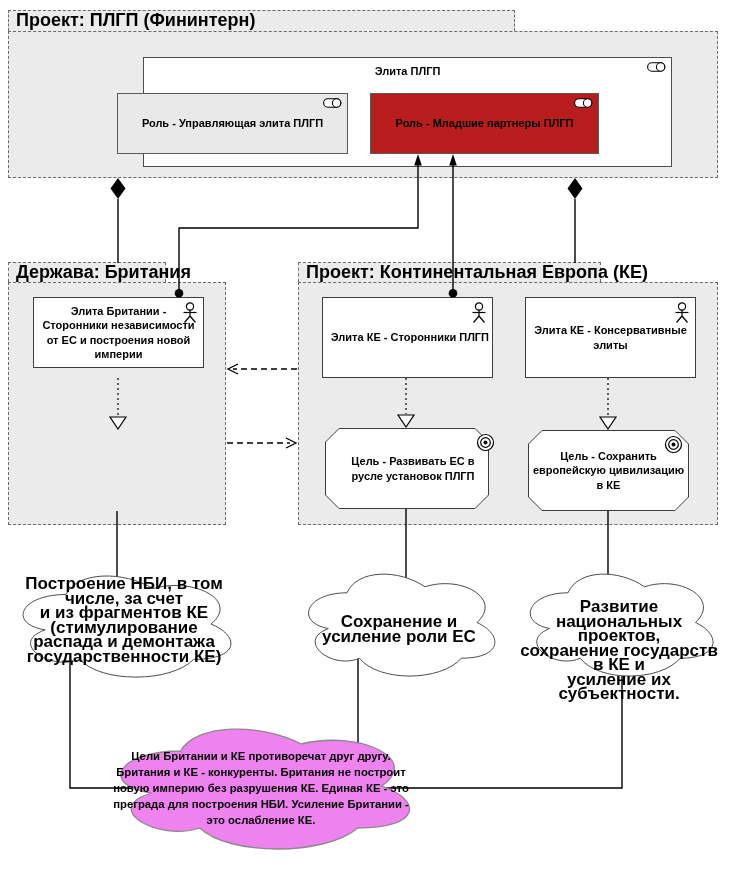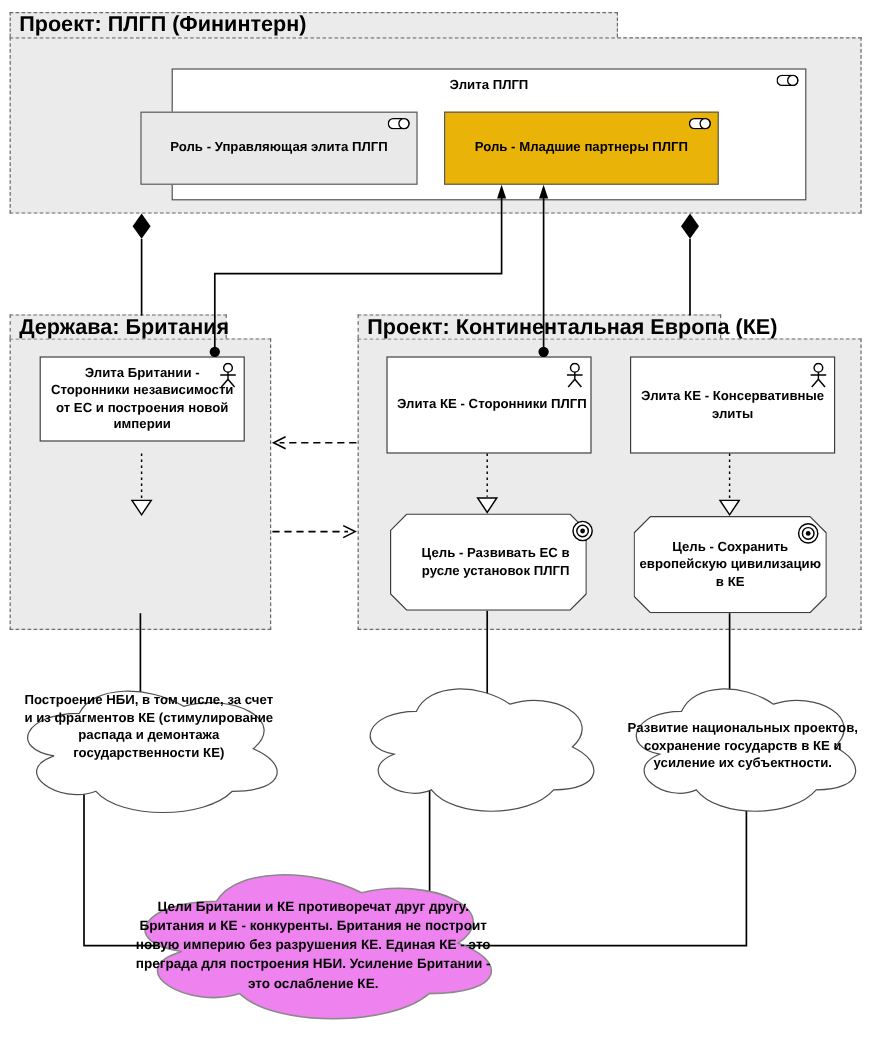--- a/index.html
+++ b/index.html
@@ -28,33 +28,33 @@
   .goal .lbl{position:absolute;left:4px;right:4px;top:0;bottom:0;display:flex;align-items:center;
              justify-content:center;text-align:center;font-weight:700;font-size:11px;
              line-height:14.5px;white-space:pre-line;}
   .goal .icon-tr{top:5px;right:6px;}
 
   
   .overlay{position:absolute;left:0;top:0;z-index:5;pointer-events:none;}
 
   
   .cloud-label{position:absolute;z-index:6;text-align:center;font-weight:700;
-               font-size:11px;line-height:14.5px;white-space:pre-line;}
+               font-size:17px;line-height:14.5px;white-space:pre-line;}
 </style>
 </head>
 <body>
 
 <div class="canvas">
 
   <div class="grp grp-tab" style="left: 8px; top: 10px; width: 507px; height: 21px; background-color: rgb(235, 235, 235);">
     <span>Проект: ПЛГП (Фининтерн)</span>
   </div>
   <div class="grp grp-body" style="left: 8px; top: 31px; width: 710px; height: 147px; background-color: rgb(235, 235, 235);"></div>
 
-  <div class="grp grp-tab" style="left: 8px; top: 262px; width: 181px; height: 20px; background-color: rgb(235, 235, 235);">
+  <div class="grp grp-tab" style="left: 8px; top: 262px; width: 158px; height: 20px; background-color: rgb(235, 235, 235);">
     <span>Держава: Британия</span>
   </div>
   <div class="grp grp-body" style="left: 8px; top: 282px; width: 218px; height: 243px; background-color: rgb(235, 235, 235);"></div>
 
   <div class="grp grp-tab" style="left: 298px; top: 262px; width: 303px; height: 20px; background-color: rgb(235, 235, 235);">
     <span>Проект: Континентальная Европа (КЕ)</span>
   </div>
   <div class="grp grp-body" style="left: 298px; top: 282px; width: 420px; height: 243px; background-color: rgb(235, 235, 235);"></div>
 
   <div class="node container-node" style="left:95px;top:57px;width:529px;height:110px;">
@@ -69,21 +69,21 @@
 
   <div class="node role-node" style="left: 117px; top: 93px; width: 231px; height: 61px; background-color: rgb(233, 233, 233);">
     <span class="lbl">Роль - Управляющая элита ПЛГП</span>
     <span class="icon-tr">
       <svg width="19" height="10" viewBox="0 0 19 10">
         <rect x="0.6" y="0.8" width="17.2" height="8.4" rx="4.2" fill="#fff" stroke="#000" stroke-width="1.1"></rect>
         <circle cx="13.6" cy="5" r="4.2" fill="#fff" stroke="#000" stroke-width="1.1"></circle>
       </svg>
     </span>
   </div>
-  <div class="node role-node" style="left: 370px; top: 93px; width: 229px; height: 61px; background-color: #eab308;">
+  <div class="node role-node" style="left: 370px; top: 93px; width: 229px; height: 61px; background-color: #b91c1c;">
     <span class="lbl">Роль - Младшие партнеры ПЛГП</span>
     <span class="icon-tr">
       <svg width="19" height="10" viewBox="0 0 19 10">
         <rect x="0.6" y="0.8" width="17.2" height="8.4" rx="4.2" fill="#fff" stroke="#000" stroke-width="1.1"></rect>
         <circle cx="13.6" cy="5" r="4.2" fill="#fff" stroke="#000" stroke-width="1.1"></circle>
       </svg>
     </span>
   </div>
 
   <div class="node white-node" style="left:33px;top:297px;width:171px;height:71px;">
@@ -218,20 +218,21 @@
     <path d="M 347 592.8 C 305.4 592.8 295 622.5 328.3 628.5 C 295 641.5 332.4 670.1 359.5 658.2 C 378.2 682 440.6 682 461.4 658.2 C 503 658.2 503 634.4 477 622.5 C 503 598.7 461.4 574.9 425 586.8 C 399 569 357.4 569 347 592.8 Z" fill="#ffffff" stroke="#4d4d4d" stroke-width="1"></path>
     <path d="M 568 592.8 C 527.2 592.8 517 622.5 549.6 628.5 C 517 641.5 553.7 670.1 580.2 658.2 C 598.6 682 659.8 682 680.2 658.2 C 721 658.2 721 634.4 695.5 622.5 C 721 598.7 680.2 574.9 644.5 586.8 C 619 569 578.2 569 568 592.8 Z" fill="#ffffff" stroke="#4d4d4d" stroke-width="1"></path>
 
     <path d="M 180.5 751 C 116.1 751 100 786 151.5 793 C 100 808.4 158 842 199.8 828 C 228.8 856 325.4 856 357.6 828 C 422 828 422 800 381.8 786 C 422 758 357.6 730 301.3 744 C 261 723 196.6 723 180.5 751 Z" fill="#ee82ee" stroke="#8a8a8a" stroke-width="1.3"></path>
   </svg>
 
   <div class="cloud-label" style="left:8px;top:577px;width:232px;">Построение НБИ, в том числе, за счет
 и из фрагментов КЕ (стимулирование
 распада и демонтажа
 государственности КЕ)</div>
+  <div class="cloud-label" style="left:299px;top:615px;width:200px;">Сохранение и усиление роли ЕС</div>
   <div class="cloud-label" style="left:519px;top:600px;width:200px;">Развитие национальных проектов,
 сохранение государств в КЕ и
 усиление их субъектности.</div>
   <div class="cloud-label" style="left:104px;top:748px;width:314px;font-size:11.3px;line-height:16px;">Цели Британии и КЕ противоречат друг другу.
 Британия и КЕ - конкуренты. Британия не построит
 новую империю без разрушения КЕ. Единая КЕ - это
 преграда для построения НБИ. Усиление Британии -
 это ослабление КЕ.</div>
 
 </div>

